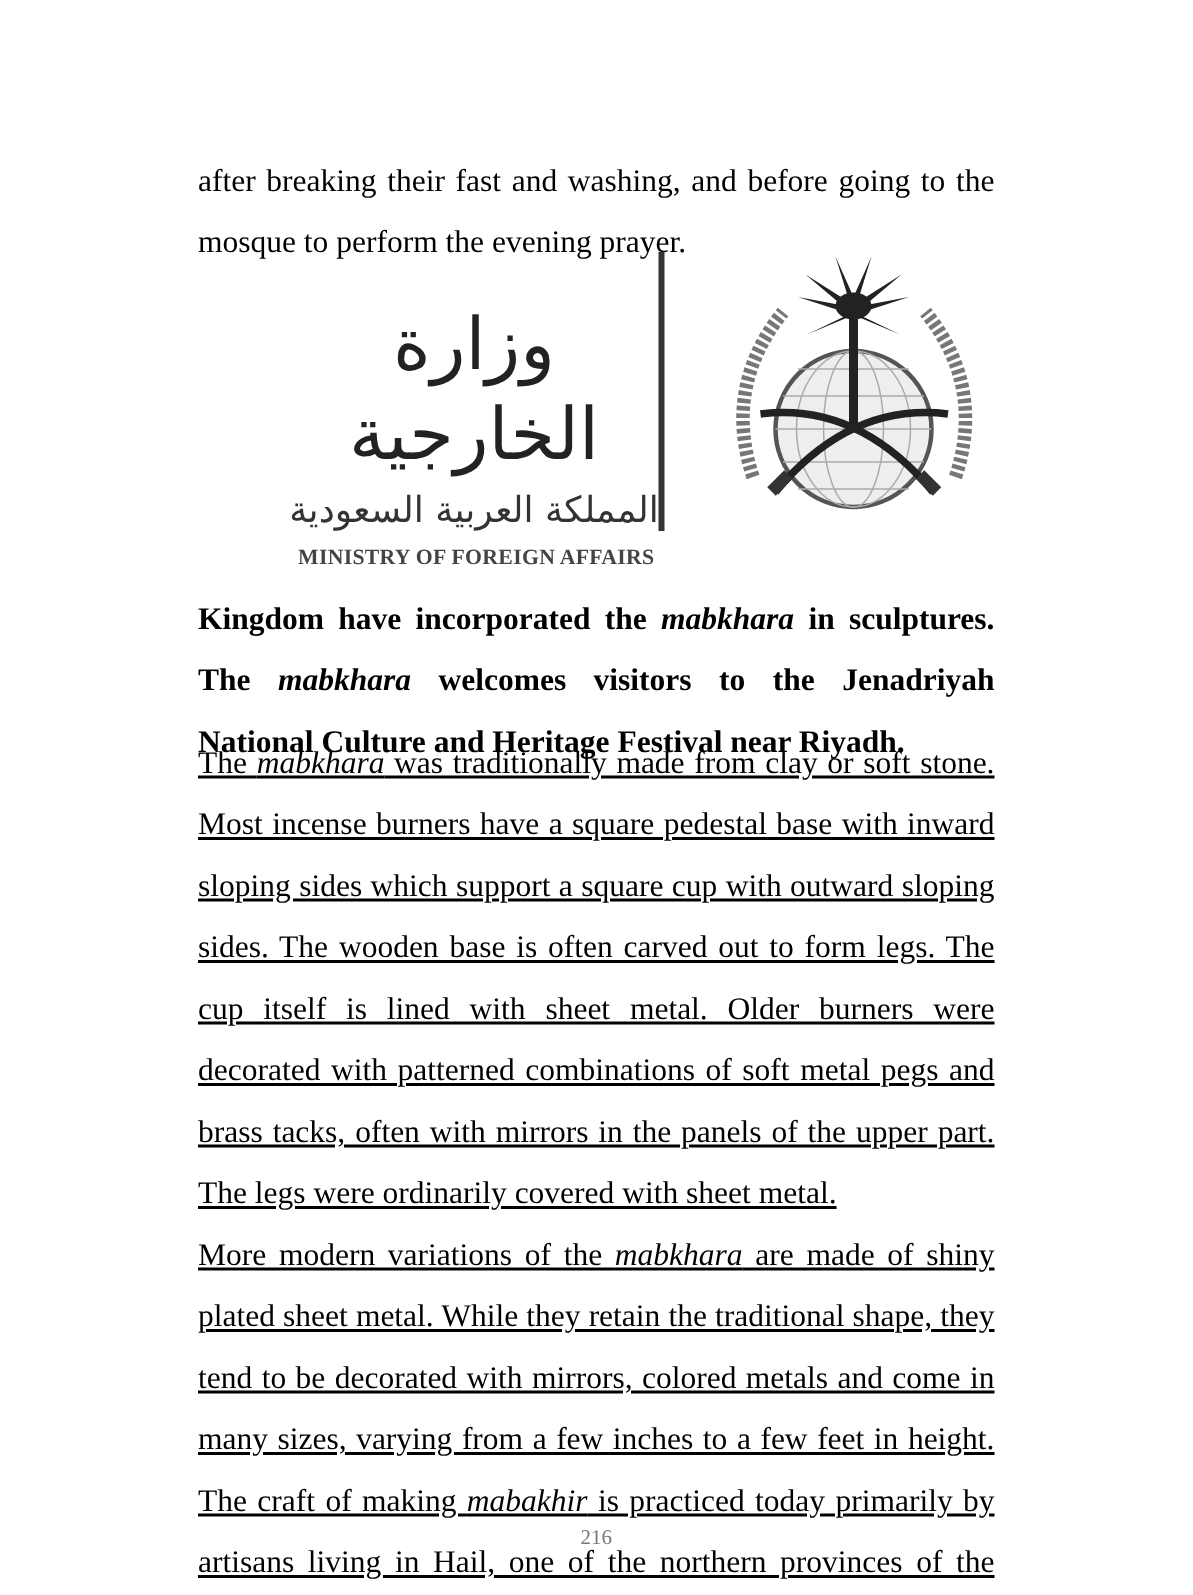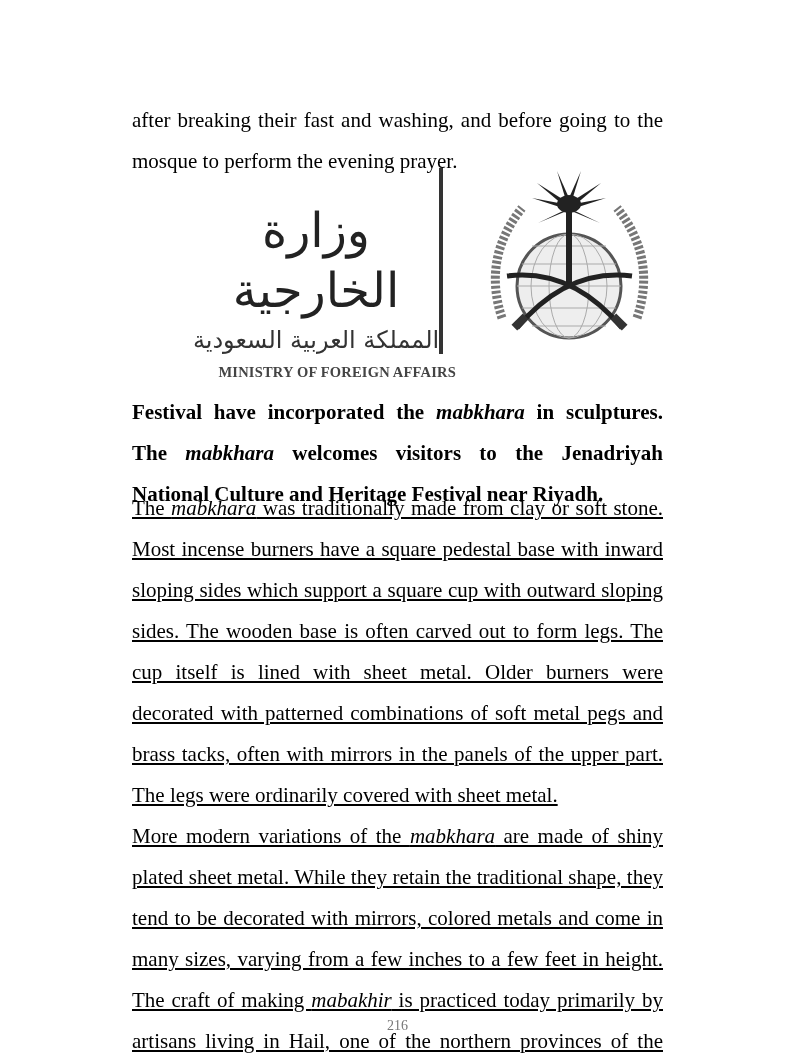--- a/index.html
+++ b/index.html
@@ -10,21 +10,21 @@
     .text p { margin: 0; }
     #intro { top: 100px; }
     #intro p { text-align-last: left; }
     .logo { position: absolute; top: 168px; left: 132px; width: 535px; height: 186px; }
     .logo-left { position: absolute; left: 0; top: 32px; width: 280px; margin-left: 44px; }
     .arabic-title { font-family: "DejaVu Serif", serif; font-size: 48px; line-height: 60px; direction: rtl;
                     text-align: center; color: #222; letter-spacing: 1px; }
     .arabic-sub { font-family: "DejaVu Sans", sans-serif; font-size: 24px; line-height: 32px; direction: rtl;
                   text-align: center; color: #333; margin-top: 4px; }
     .ministry { font-family: "Liberation Serif", serif; font-weight: bold; font-size: 14.5px; color: #444;
-                letter-spacing: 0.2px; margin-top: 8px; text-align: right; padding-left: 3px; }
+                letter-spacing: 0.2px; margin-top: 8px; text-align: center; padding-left: 3px; }
     .divider { position: absolute; left: 307px; top: 0; width: 4px; height: 186px; background: #333; }
     .emblem { position: absolute; left: 340px; top: 0; width: 195px; height: 186px; }
     #caption { top: 392px; font-weight: bold; }
     #caption p { text-align-last: left; }
     #body1 { top: 488px; }
     #body1 p.last, #body2 p.last { text-align-last: left; text-decoration: underline; }
     .pageno { position: absolute; top: 1018px; left: 0; width: 795px; text-align: center;
               font-size: 14px; color: #777; }
     em { font-style: italic; }
   </style>
@@ -73,21 +73,21 @@
     </g>
 
     <path d="M35 108 Q100 100 150 160" fill="none" stroke="#222" stroke-width="5"></path>
     <path d="M160 108 Q95 100 45 160" fill="none" stroke="#222" stroke-width="5"></path>
     <rect x="40" y="150" width="16" height="8" fill="#333" transform="rotate(-45 48 154)"></rect>
     <rect x="139" y="150" width="16" height="8" fill="#333" transform="rotate(45 147 154)"></rect>
   </svg>
 </div>
 
 <div class="text" id="caption">
-  <p><span>Festival have incorporated the </span><em>mabkhara</em><span> in sculptures. The </span><em>mabkhara</em><span> welcomes visitors to the Jenadriyah National Culture and Heritage Festival near Riyadh.</span></p>
+  <p><span>Kingdom have incorporated the </span><em>mabkhara</em><span> in sculptures. The </span><em>mabkhara</em><span> welcomes visitors to the Jenadriyah National Culture and Heritage Festival near Riyadh.</span></p>
 </div>
 
 <div class="text" id="body1">
   <p class="last"><span>The </span><em>mabkhara</em><span> was traditionally made from clay or soft stone. Most incense burners have a square pedestal base with inward sloping sides which support a square cup with outward sloping sides. The wooden base is often carved out to form legs. The cup itself is lined with sheet metal. Older burners were decorated with patterned combinations of soft metal pegs and brass tacks, often with mirrors in the panels of the upper part. The legs were ordinarily covered with sheet metal.</span></p>
   <p class="last"><span>More modern variations of the </span><em>mabkhara</em><span> are made of shiny plated sheet metal. While they retain the traditional shape, they tend to be decorated with mirrors, colored metals and come in many sizes, varying from a few inches to a few feet in height. The craft of making </span><em>mabakhir</em><span> is practiced today primarily by artisans living in Hail, one of the northern provinces of the Kingdom.</span></p>
 </div>
 
 <div class="pageno">216</div>
 
 </body></html>

